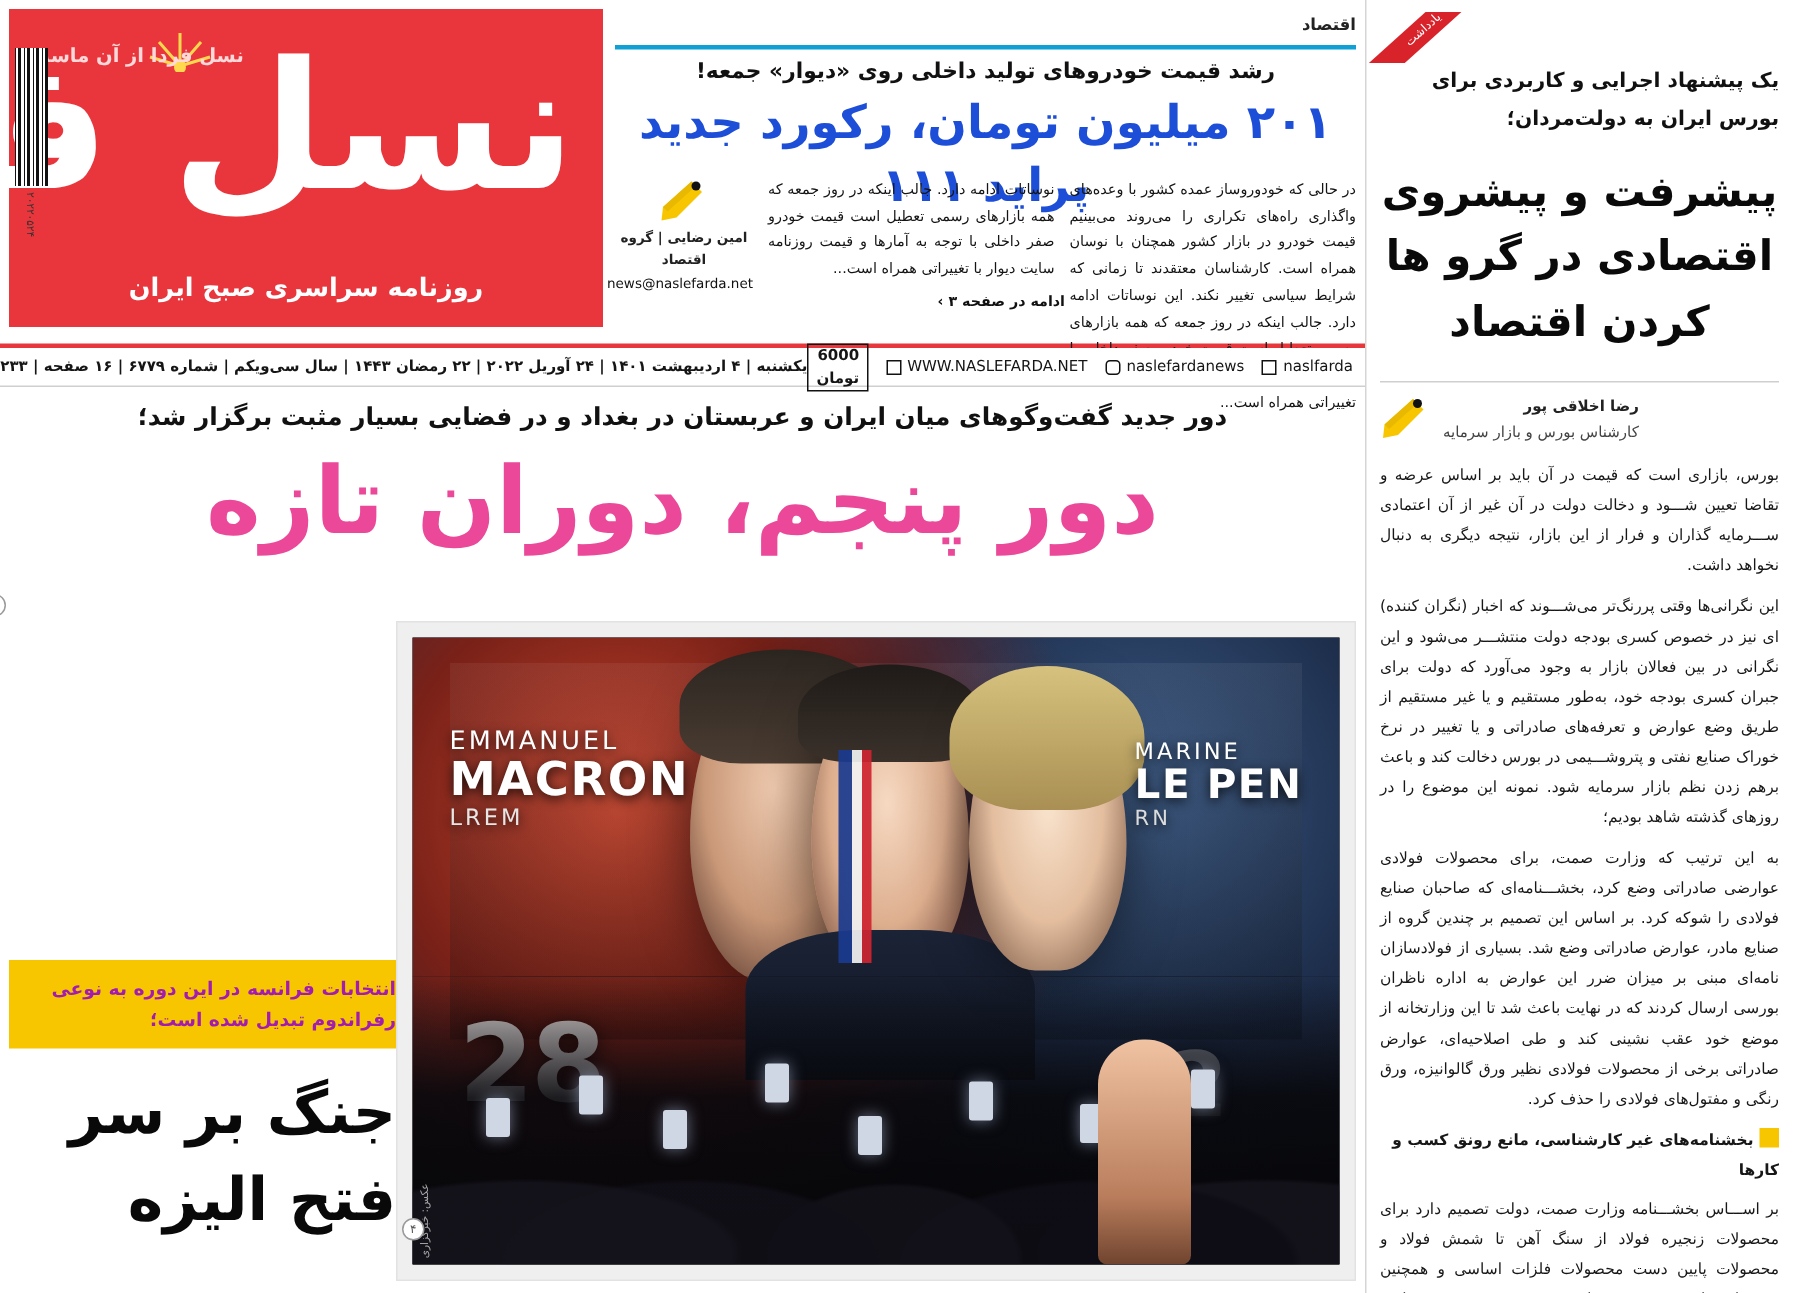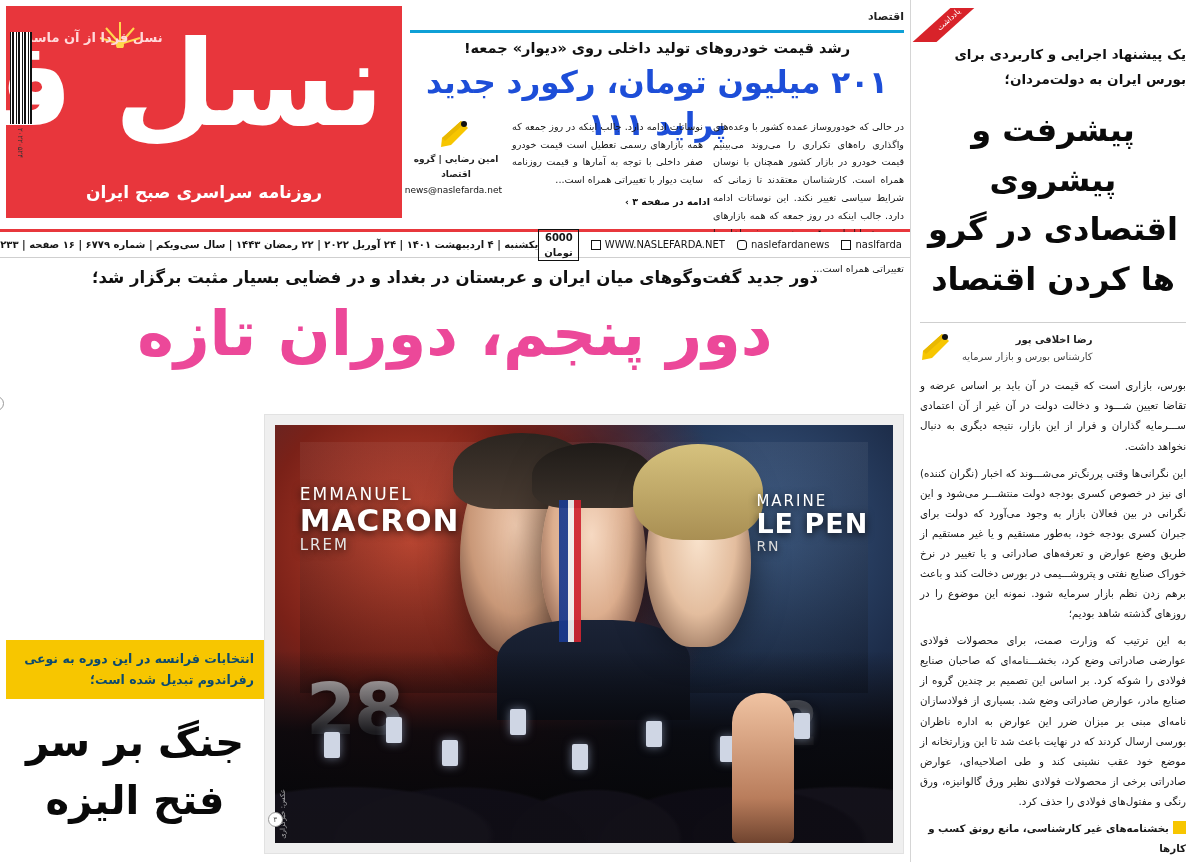--- a/index.html
+++ b/index.html
@@ -47,21 +47,21 @@
   .kicker {
     margin-top: 42px;
     font-size: 13.5px;
     line-height: 1.85;
     text-align: right;
     color: #111;
     font-weight: 700;
   }
   .lead-title {
     margin-top: 14px;
-    font-size: 32px;
+    font-size: 28px;
     line-height: 1.55;
     font-weight: 800;
     text-align: center;
     color: #0a0a0a;
     letter-spacing: -0.5px;
   }
   .byline-row {
     margin-top: 18px;
     border-top: 1px solid #cfcfcf;
     padding-top: 8px;
@@ -445,32 +445,31 @@
   }
 
   
   .side-col {
     position: absolute;
     top: 640px; left: 6px;
     width: 258px;
   }
   .yellow-band {
     background: #f7c600;
-    color: #0c4a6e;
+    color: #a21caf;
     font-size: 12.5px;
     font-weight: 700;
     line-height: 1.7;
-    padding: 8px 10px;
+    padding: 8px 0;
     text-align: right;
   }
   .side-head {
     margin-top: 14px;
     font-size: 40px;
     font-weight: 800;
-    text-align: center;
     line-height: 1.45;
     color: #090909;
   }
   .bottom-strip {
     position: absolute;
     bottom: 0; left: 0;
     width: 266px; height: 26px;
     background: #e8363c;
     color: #fff;
     font-size: 13px;

